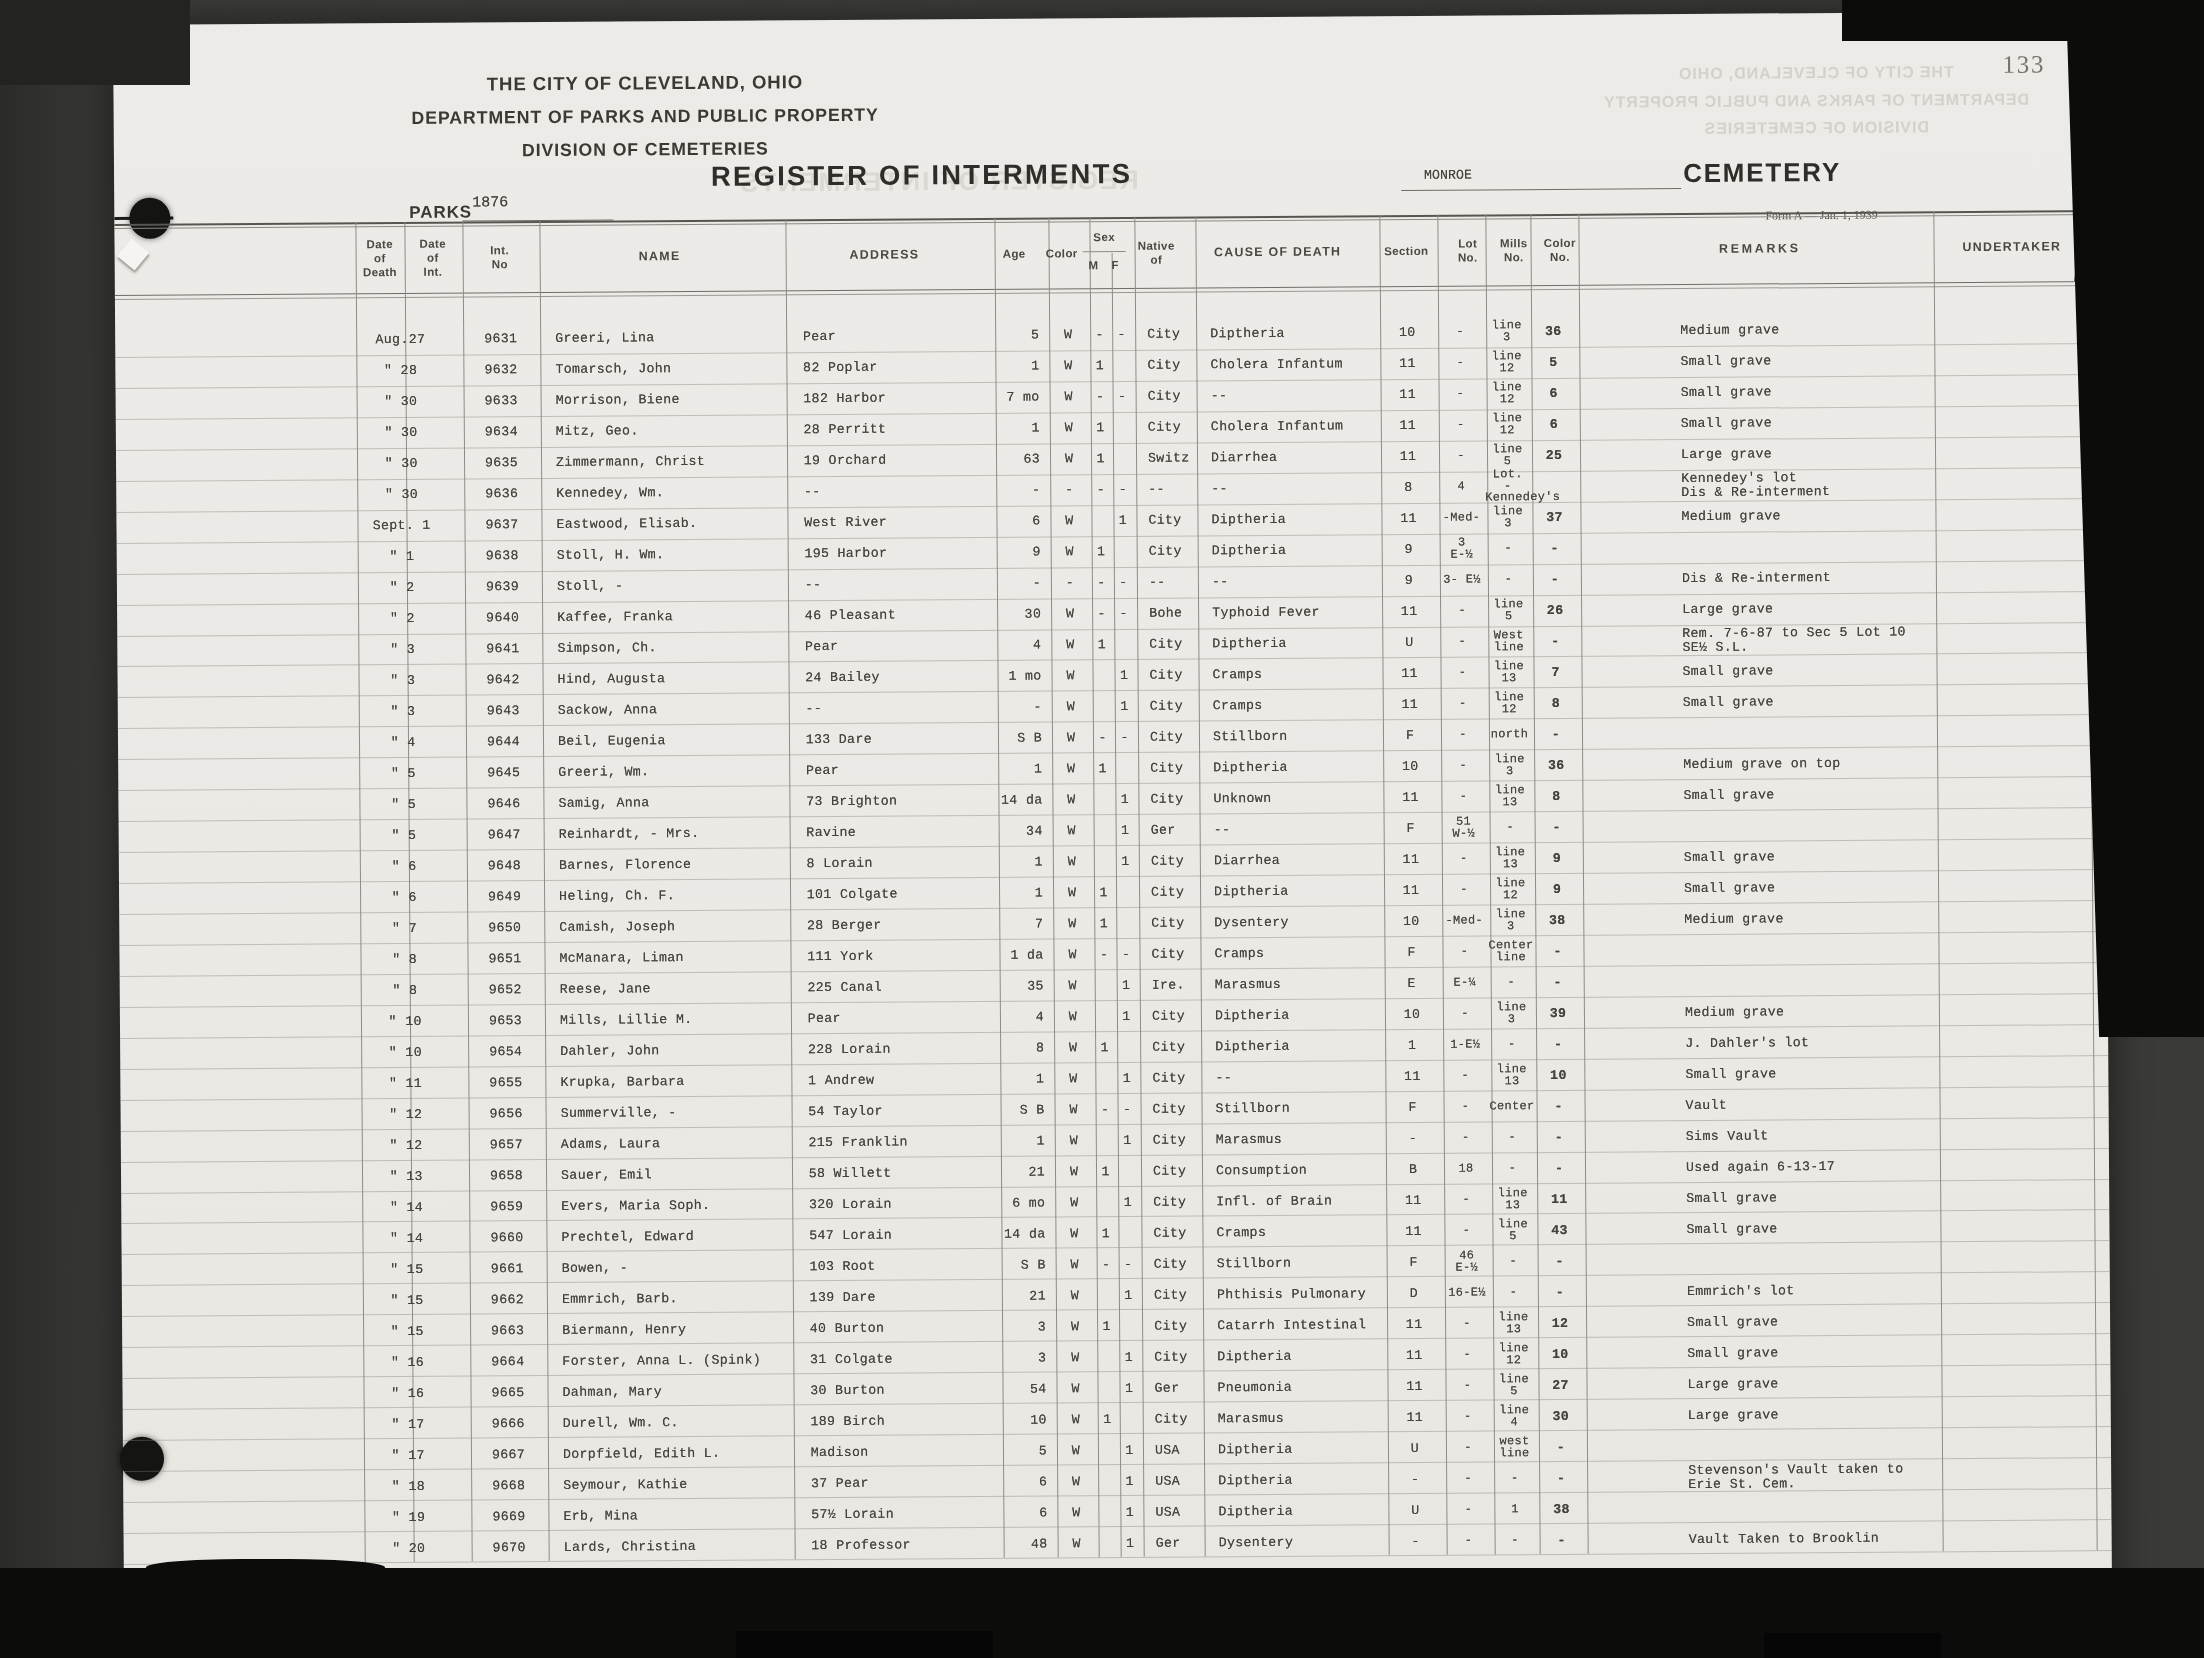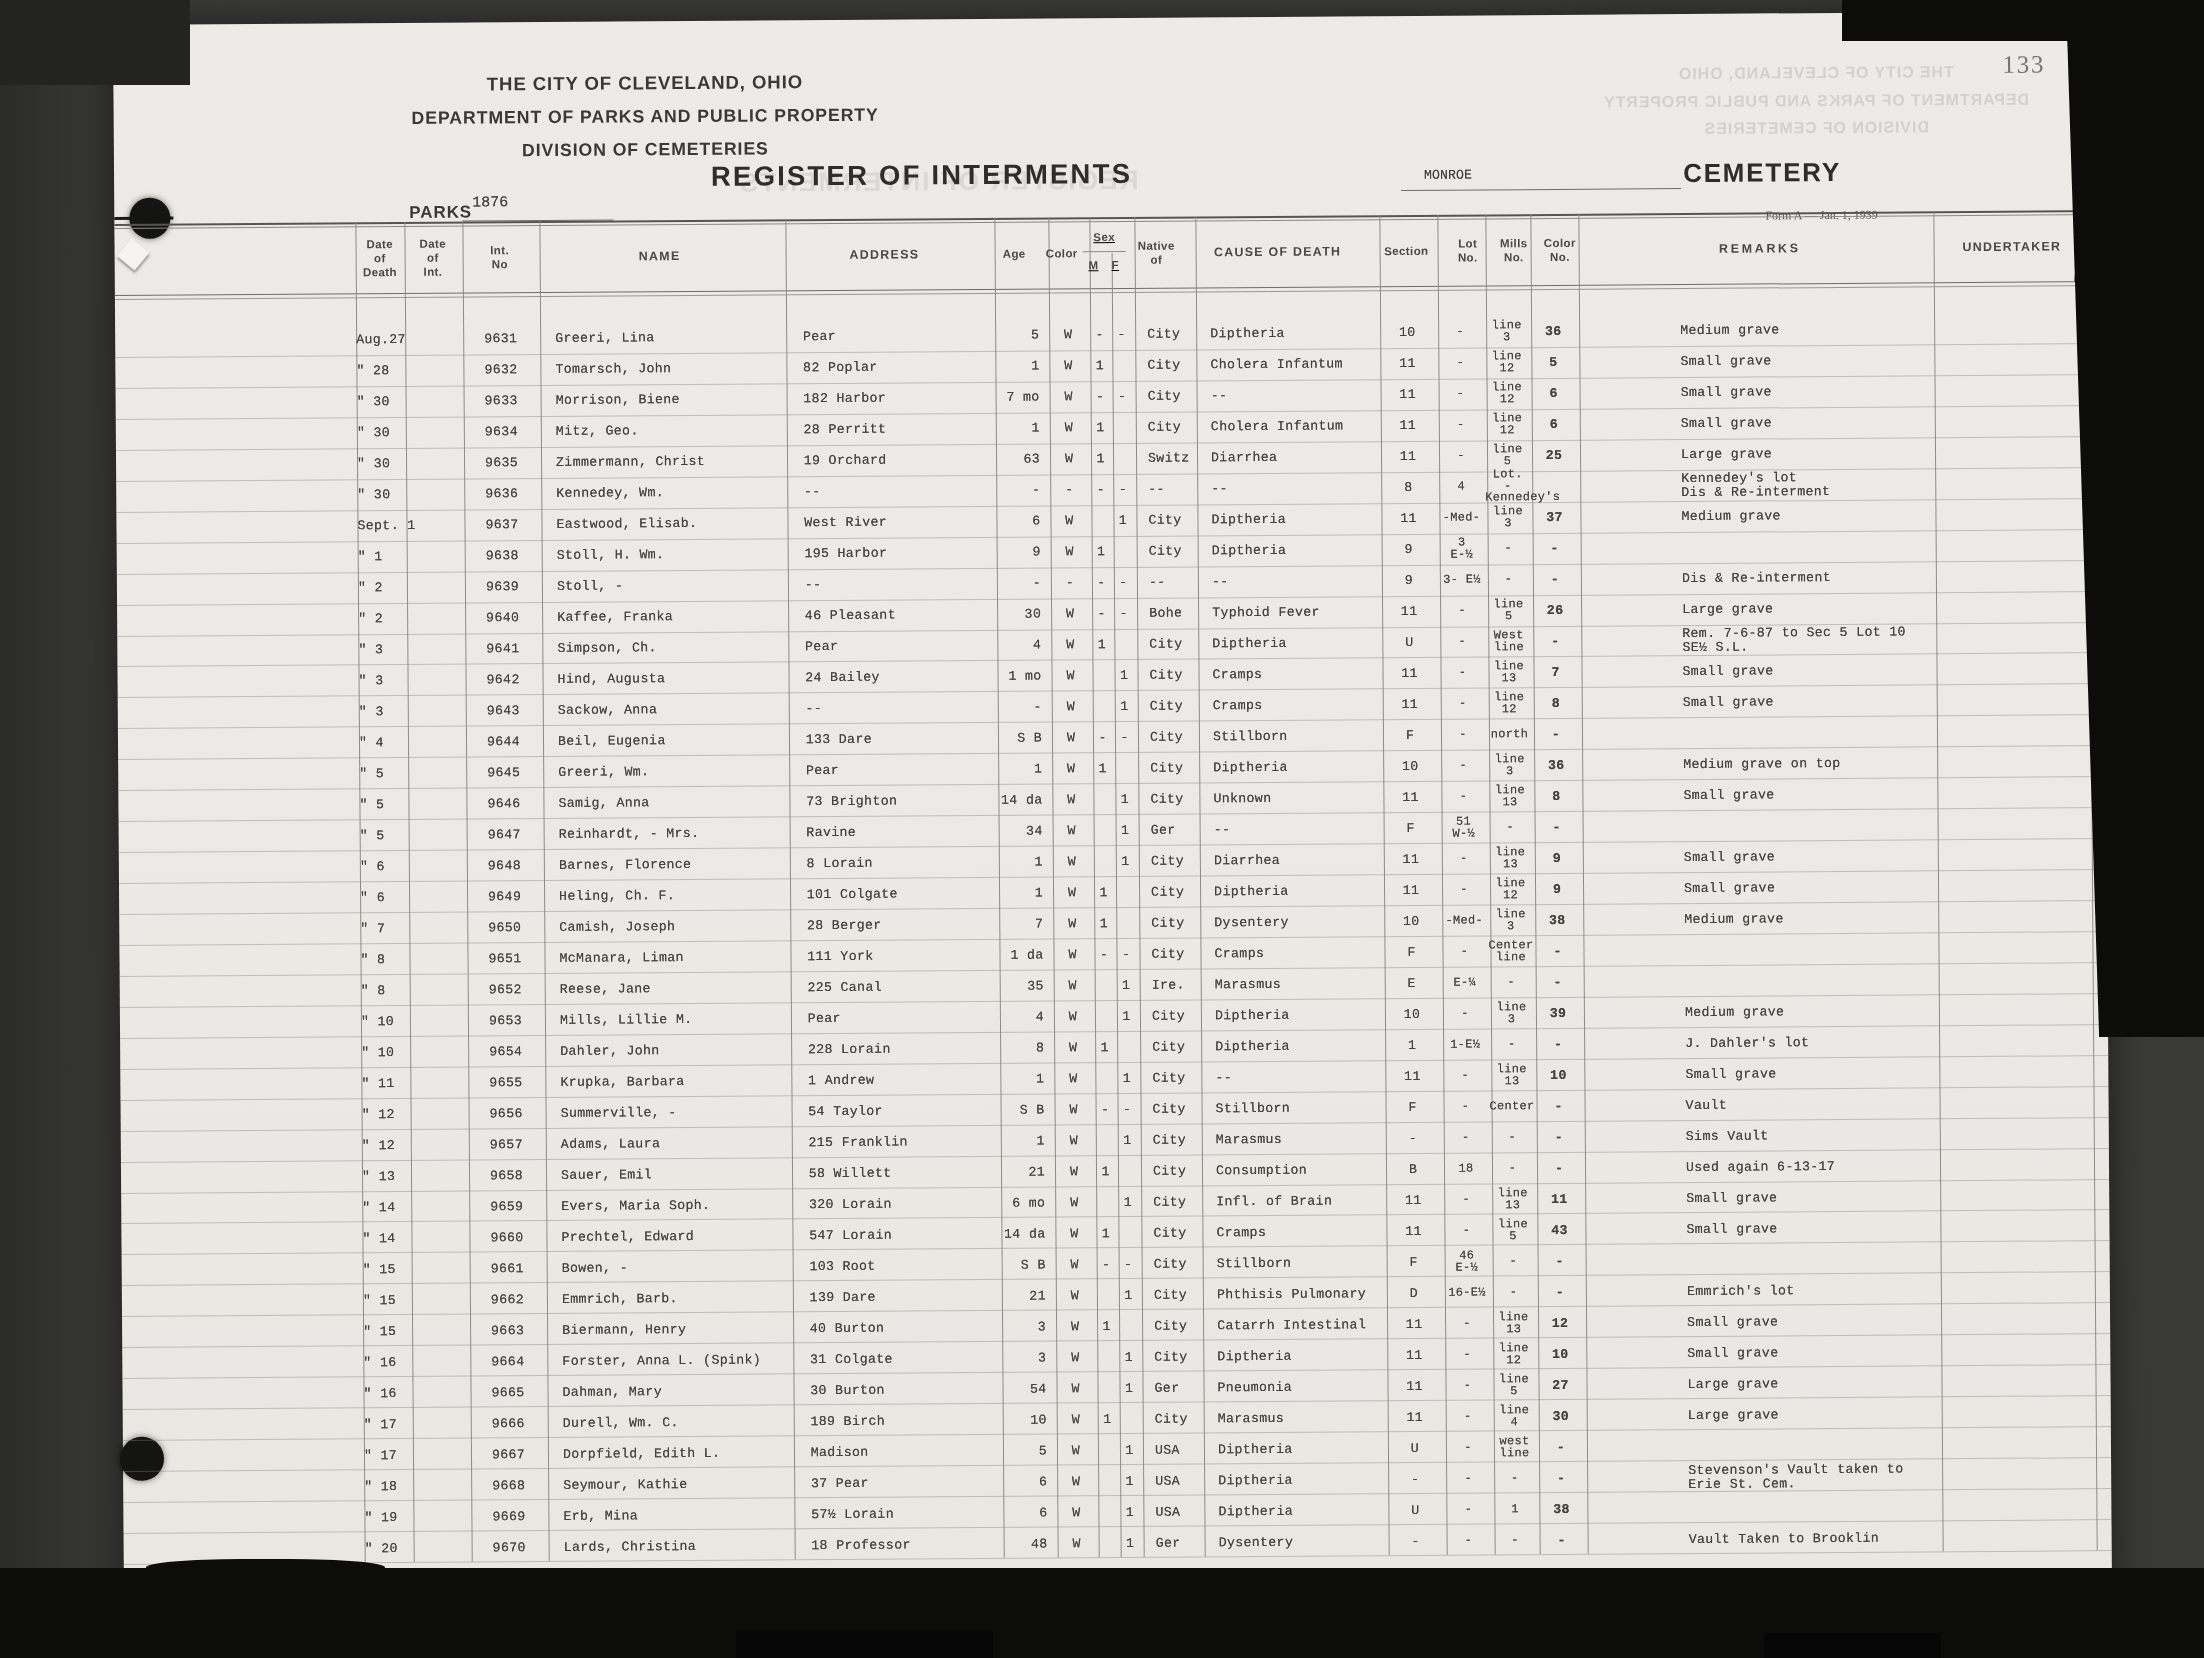--- a/index.html
+++ b/index.html
@@ -38,29 +38,29 @@
            transform:rotate(9deg);border-radius:1.8px;opacity:.85;}
   
   .hline{position:absolute;left:0;width:1988px;height:0.9px;background:rgba(130,128,122,.42);}
   .vline{position:absolute;width:0.9px;background:#8e8c87;}
   .dbl{position:absolute;left:0;width:1988px;}
   
   .thead{position:absolute;left:241px;top:199px;width:1732px;height:71px;display:flex;align-items:center;}
   .th{box-sizing:border-box;text-align:center;font-weight:bold;font-size:11.5px;line-height:14px;
       color:#4a4843;white-space:pre-line;letter-spacing:0.4px;}
   .th.big{font-size:12.4px;letter-spacing:1.3px;}
-  .sexgrp{box-sizing:border-box;width:44px;height:57px;display:flex;flex-direction:column;align-self:center;text-decoration:underline;}
+  .sexgrp{box-sizing:border-box;width:44px;height:57px;display:flex;flex-direction:column;align-self:center;}
   .sexgrp .top{height:28px;line-height:26.6px;border-bottom:0.9px solid #8e8c87;}
   .sexgrp .bot{flex:1;display:flex;}
   .sexgrp .bot .th{flex:1;line-height:26.6px;}
   
   .rows{position:absolute;left:241px;top:301px;width:1732px;}
   .row{display:flex;height:31px;align-items:center;font-size:13.3px;letter-spacing:0.3px;}
   .cell{box-sizing:border-box;overflow:visible;}
-  .col-date{width:106px;text-align:left;padding-right:17.7px;white-space:pre;}
+  .col-date{width:106px;text-align:center;padding-right:17.7px;white-space:pre;}
   .col-int_no{width:77px;text-align:center;}
   .col-name{width:246px;padding-left:16px;white-space:pre;}
   .col-address{width:208px;padding-left:17.7px;white-space:pre;}
   .col-age{width:54px;text-align:right;padding-right:8px;white-space:pre;}
   .col-color{width:42px;text-align:center;}
   .col-m{width:21px;text-align:center;}
   .col-f{width:23px;text-align:center;}
   .col-native{width:61px;padding-left:14px;}
   .col-cause{width:184px;padding-left:16px;white-space:pre;}
   .col-section{width:58px;text-align:center;}

